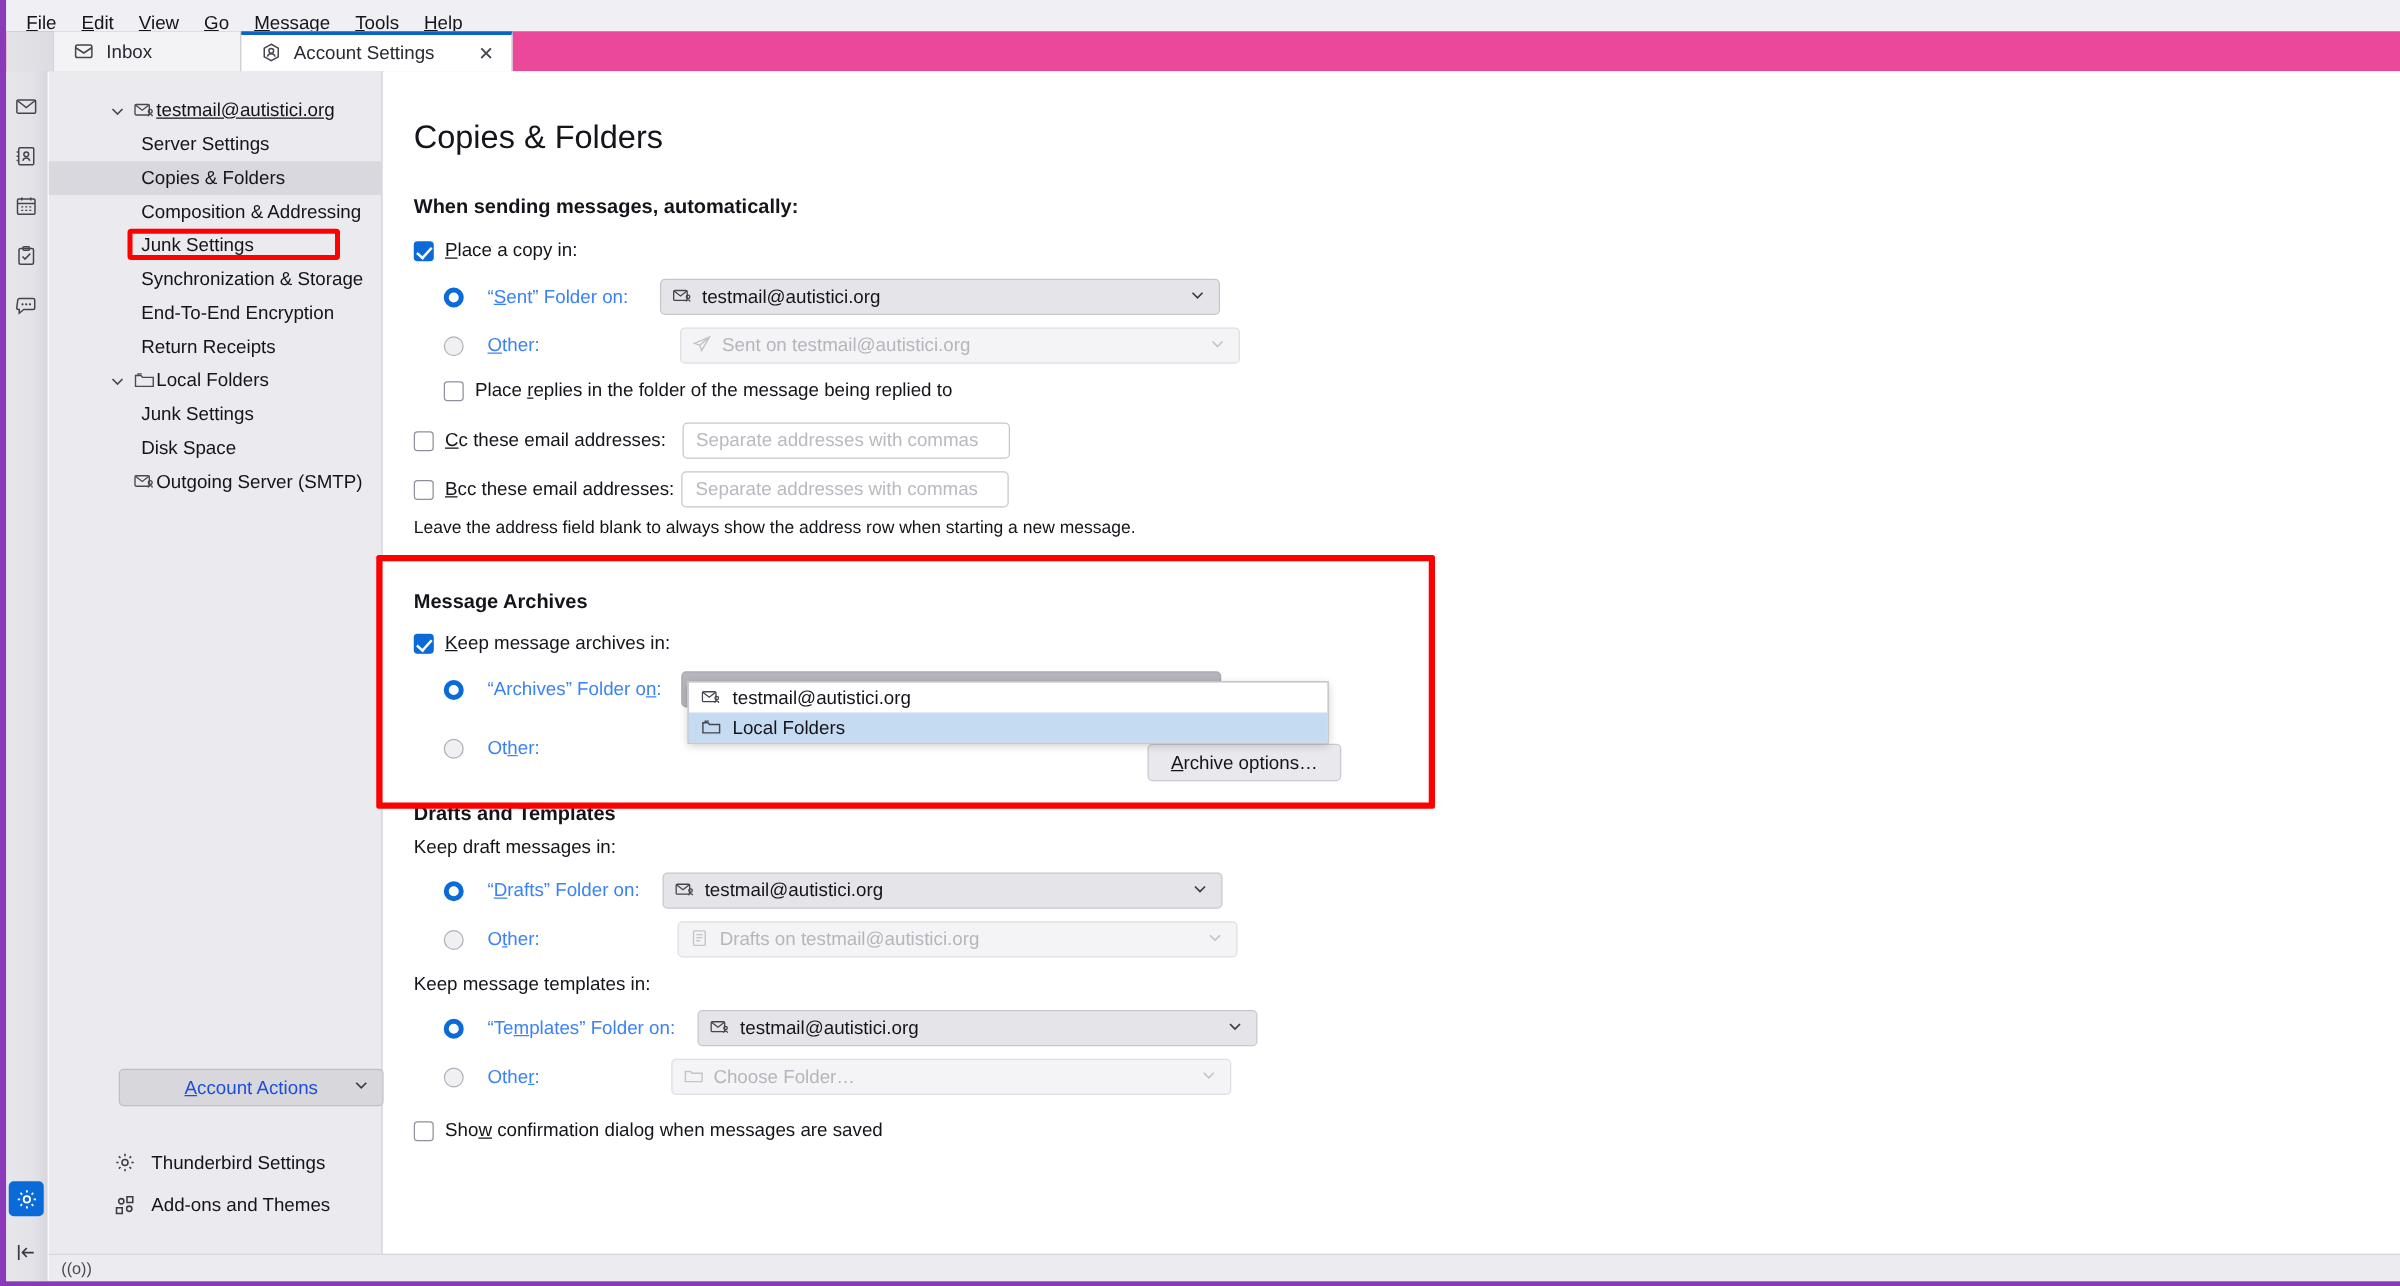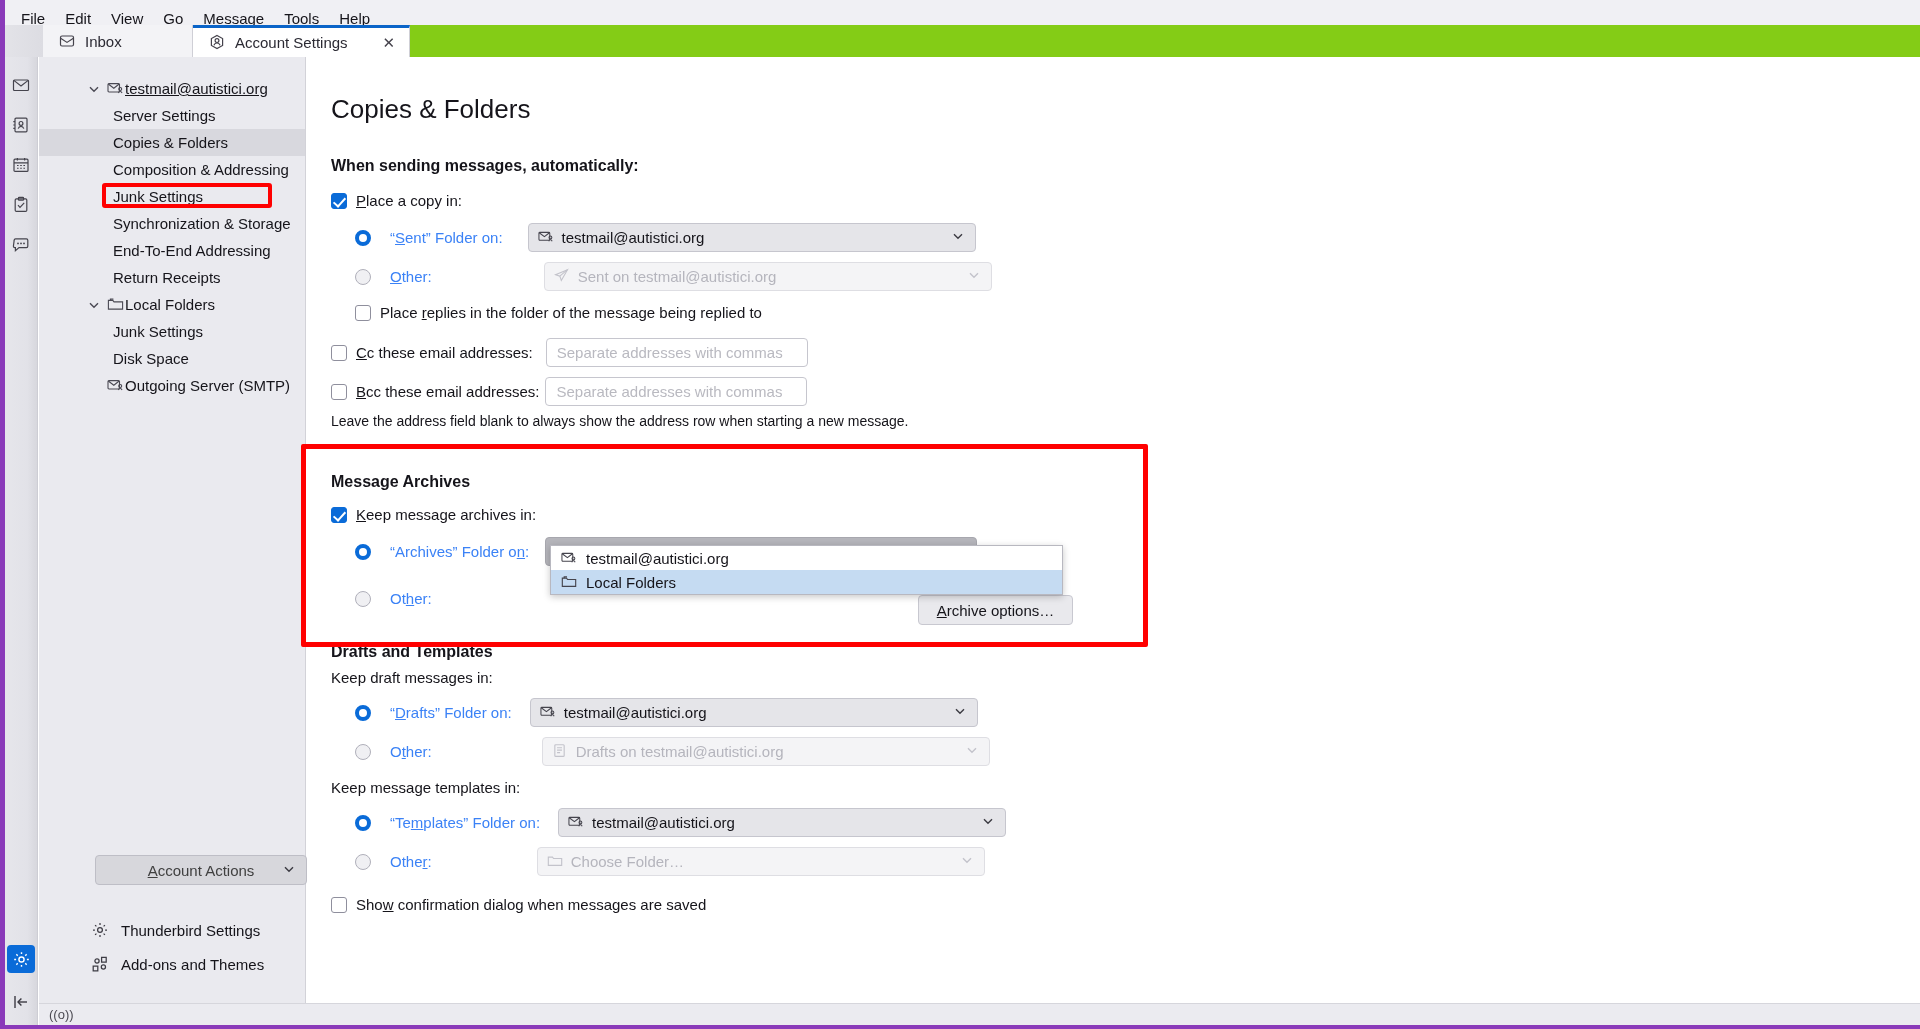--- a/index.html
+++ b/index.html
@@ -18,21 +18,21 @@
   }
   .menu-item {
     font-size: 15px; color: #15141a; padding: 2px 10px; line-height: 20px;
     white-space: nowrap;
   }
   .menu-item u { text-decoration: underline; }
 
   
   .tabbar {
     position: absolute; top: 25px; left: 0; right: 0; height: 32px;
-    background: #84cc16; display: flex; align-items: flex-end;
+    background: #ec4899; display: flex; align-items: flex-end;
   }
   .tabrail-spacer { width: 38px; height: 32px; background: linear-gradient(to right,#e3e3e8,#dcdce2); }
   .tab {
     height: 32px; display: flex; align-items: center; gap: 9px;
     padding: 0 14px 0 16px; font-size: 15px; color: #2b2a33;
     border-right: 1px solid #cfcfd6; position: relative; min-width: 150px;
   }
   .tab.inactive { background: #f3f3f6; }
   .tab.active { background: #ffffff; border-top: 3px solid #0a64c8; }
   .tab-label { white-space: nowrap; }
@@ -72,21 +72,21 @@
   .tree-row.account .tree-label { margin-left: 44px; }
   .tree-label { white-space: nowrap; }
   .sel-ann {
     position: absolute; left: 63px; top: 126px; width: 170px; height: 25px;
     border: 4px solid #ff0000; border-radius: 3px; pointer-events: none;
   }
   .acct-actions-wrap { margin-top: auto; padding: 0 18px 0 56px; }
   .acct-actions {
     height: 30px; width: 212px; background: #d7d7dc; border: 1px solid #bebec6; border-radius: 4px;
     display: flex; align-items: center; justify-content: center; position: relative;
-    font-size: 15px; color: #404040;
+    font-size: 15px; color: #1d4ed8;
   }
   .acct-actions .chev { position: absolute; right: 10px; }
   .sb-links { padding: 28px 0 22px 52px; }
   .sb-link { display: flex; align-items: center; gap: 12px; height: 34px; font-size: 15px; color: #15141a; }
   .sb-link .ico { width: 18px; height: 18px; color: #3d3c44; display:flex; }
 
   
   .main {
     position: absolute; top: 57px; left: 302px; right: 0; bottom: 22px;
     background: #ffffff; overflow: hidden;
@@ -277,21 +277,21 @@
   <div class="tree-row child">
     <span class="tree-label">Composition &amp; Addressing</span>
   </div>
   <div class="tree-row child">
     <span class="tree-label">Junk Settings</span>
   </div>
   <div class="tree-row child">
     <span class="tree-label">Synchronization &amp; Storage</span>
   </div>
   <div class="tree-row child">
-    <span class="tree-label">End-To-End Addressing</span>
+    <span class="tree-label">End-To-End Encryption</span>
   </div>
   <div class="tree-row child">
     <span class="tree-label">Return Receipts</span>
   </div>
 
   <div class="tree-row account">
     <span class="twisty">
       <svg viewBox="0 0 14 14" width="14" height="14" fill="none" stroke="#4a4953" stroke-width="1.4">
           <path d="M3 5.2 7 9.2l4-4"></path>
         </svg>

